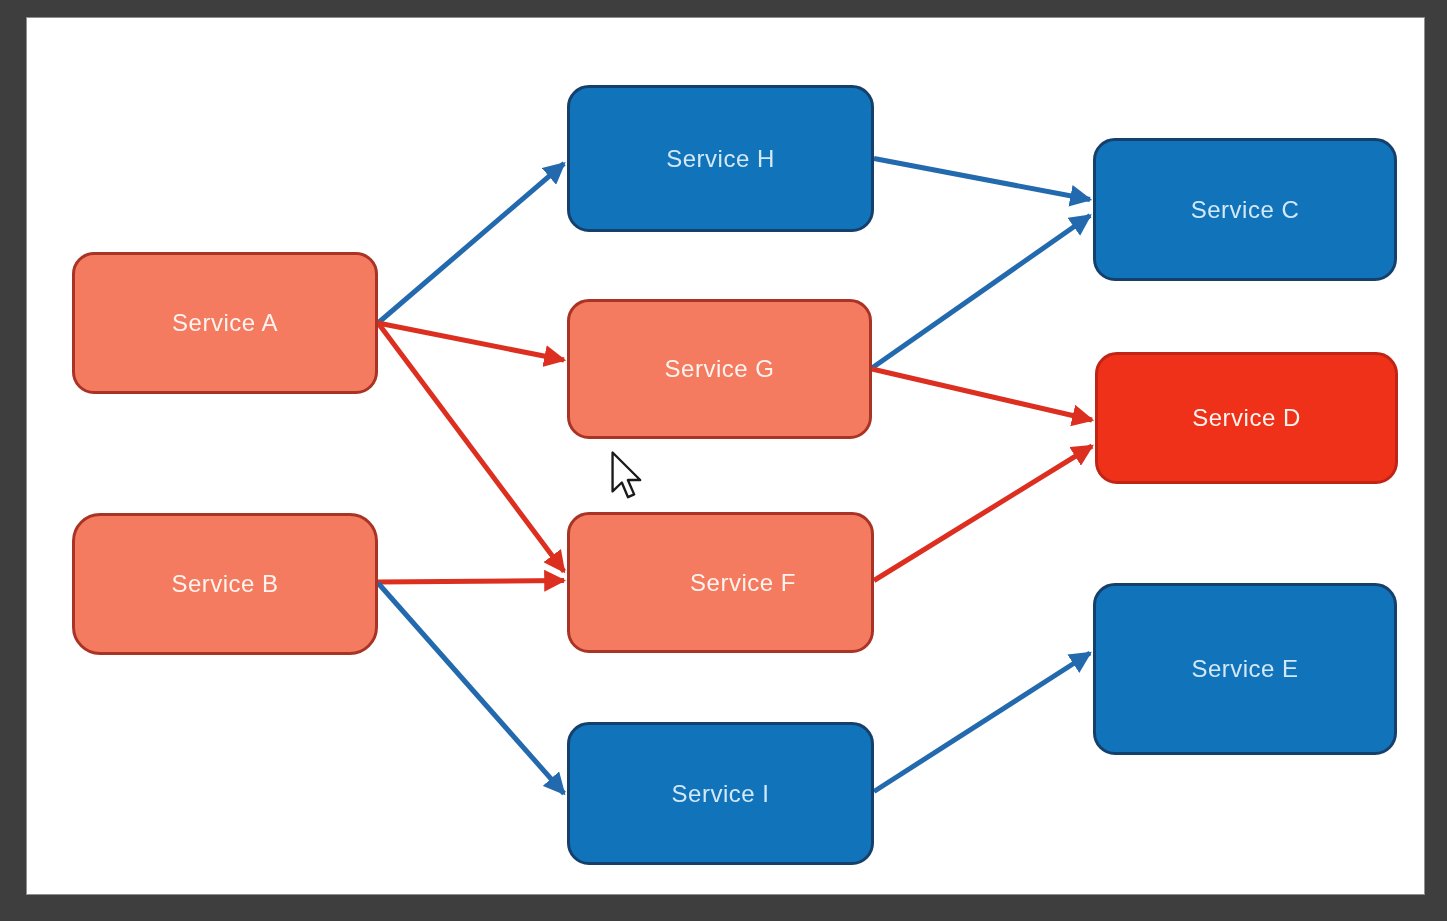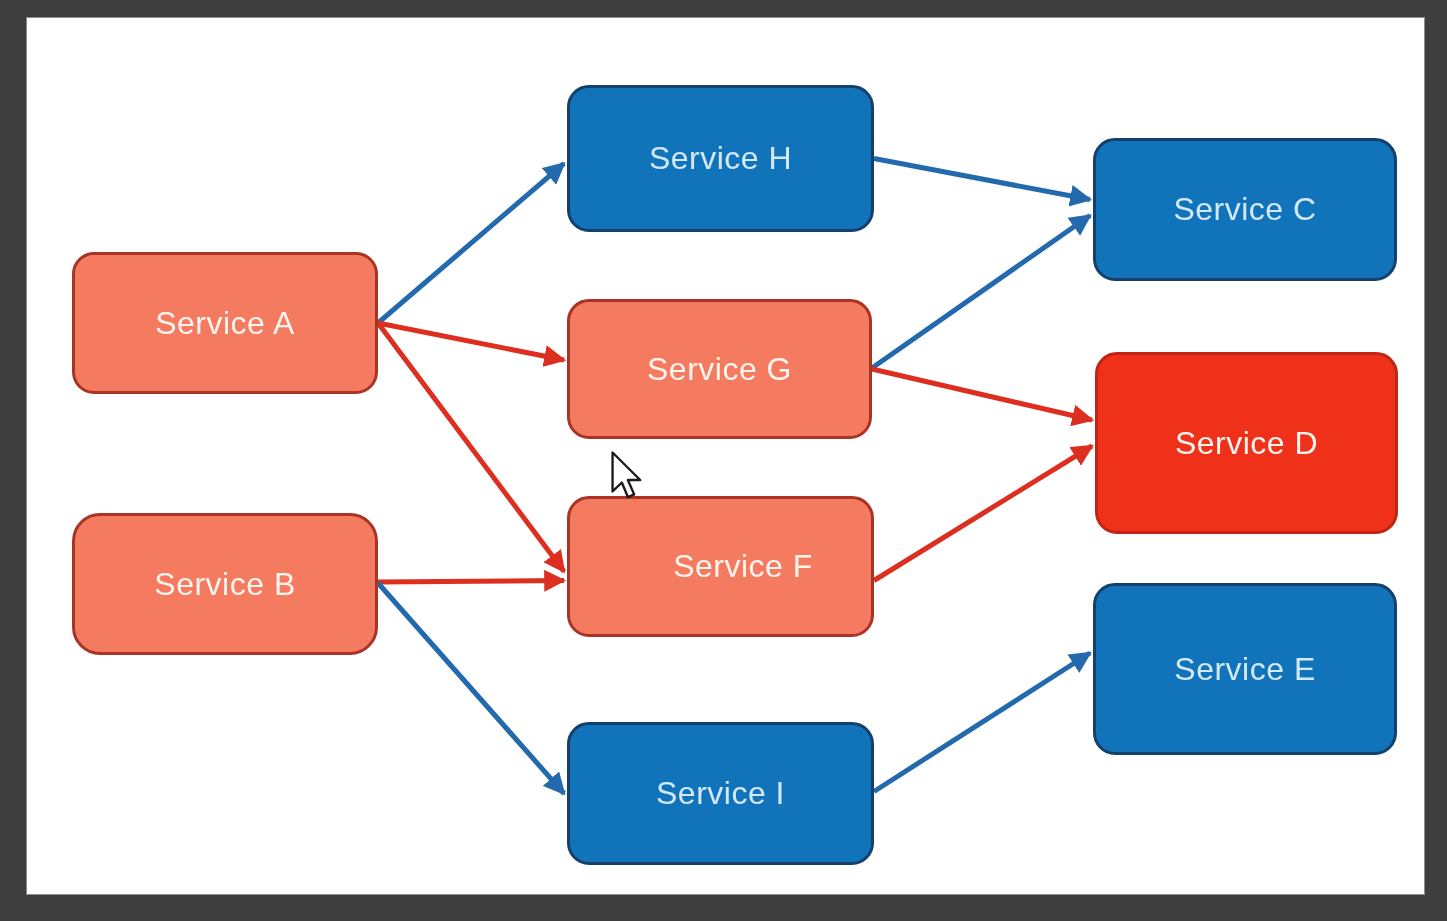--- a/index.html
+++ b/index.html
@@ -43,21 +43,21 @@
   .node {
     position: absolute;
     box-sizing: border-box;
     border-radius: 22px;
     border: 3px solid;
     display: flex;
     align-items: center;
     justify-content: center;
   }
   .node-label {
-    font-size: 32px;
+    font-size: 24px;
     letter-spacing: 0.5px;
     font-weight: 400;
     user-select: none;
   }
   .node.salmon {
     background: var(--salmon-fill, #F57B60);
     border-color: var(--salmon-border, #A93425);
     color: var(--text-on-warm, #FDF4F0);
     justify-content: center;
   }
@@ -121,30 +121,30 @@
       </div>
       <div class="node salmon" style="left: 72px; top: 513px; width: 306px; height: 142px; border-radius: 28px;">
         <span class="node-label">Service B</span>
       </div>
       <div class="node blue" style="left: 567px; top: 85px; width: 307px; height: 147px;">
         <span class="node-label">Service H</span>
       </div>
       <div class="node salmon" style="left: 567px; top: 299px; width: 305px; height: 140px;">
         <span class="node-label">Service G</span>
       </div>
-      <div class="node salmon" style="left: 567px; top: 496px; width: 307px; height: 141px; padding-left: 45px;">
+      <div class="node salmon" style="left: 567px; top: 512px; width: 307px; height: 141px; padding-left: 45px;">
         <span class="node-label">Service F</span>
       </div>
       <div class="node blue" style="left: 567px; top: 722px; width: 307px; height: 143px;">
         <span class="node-label">Service I</span>
       </div>
       <div class="node blue" style="left: 1093px; top: 138px; width: 304px; height: 143px;">
         <span class="node-label">Service C</span>
       </div>
-      <div class="node red" style="left: 1095px; top: 352px; width: 303px; height: 182px;">
+      <div class="node red" style="left: 1095px; top: 352px; width: 303px; height: 132px;">
         <span class="node-label">Service D</span>
       </div>
       <div class="node blue" style="left: 1093px; top: 583px; width: 304px; height: 172px;">
         <span class="node-label">Service E</span>
       </div>
     </div>
 
   <svg class="cursor" viewBox="0 0 24 34" xmlns="http://www.w3.org/2000/svg" style="left: 610px; top: 451px;">
     <path d="M1.5,1 L1.5,27.5 L7.8,21.4 L12.0,31.4 L16.2,29.5 L11.9,19.7 L20.3,19.7 Z" fill="#FFFFFF" stroke="#1A1A1A" stroke-width="1.6" stroke-linejoin="round"></path>
   </svg>

